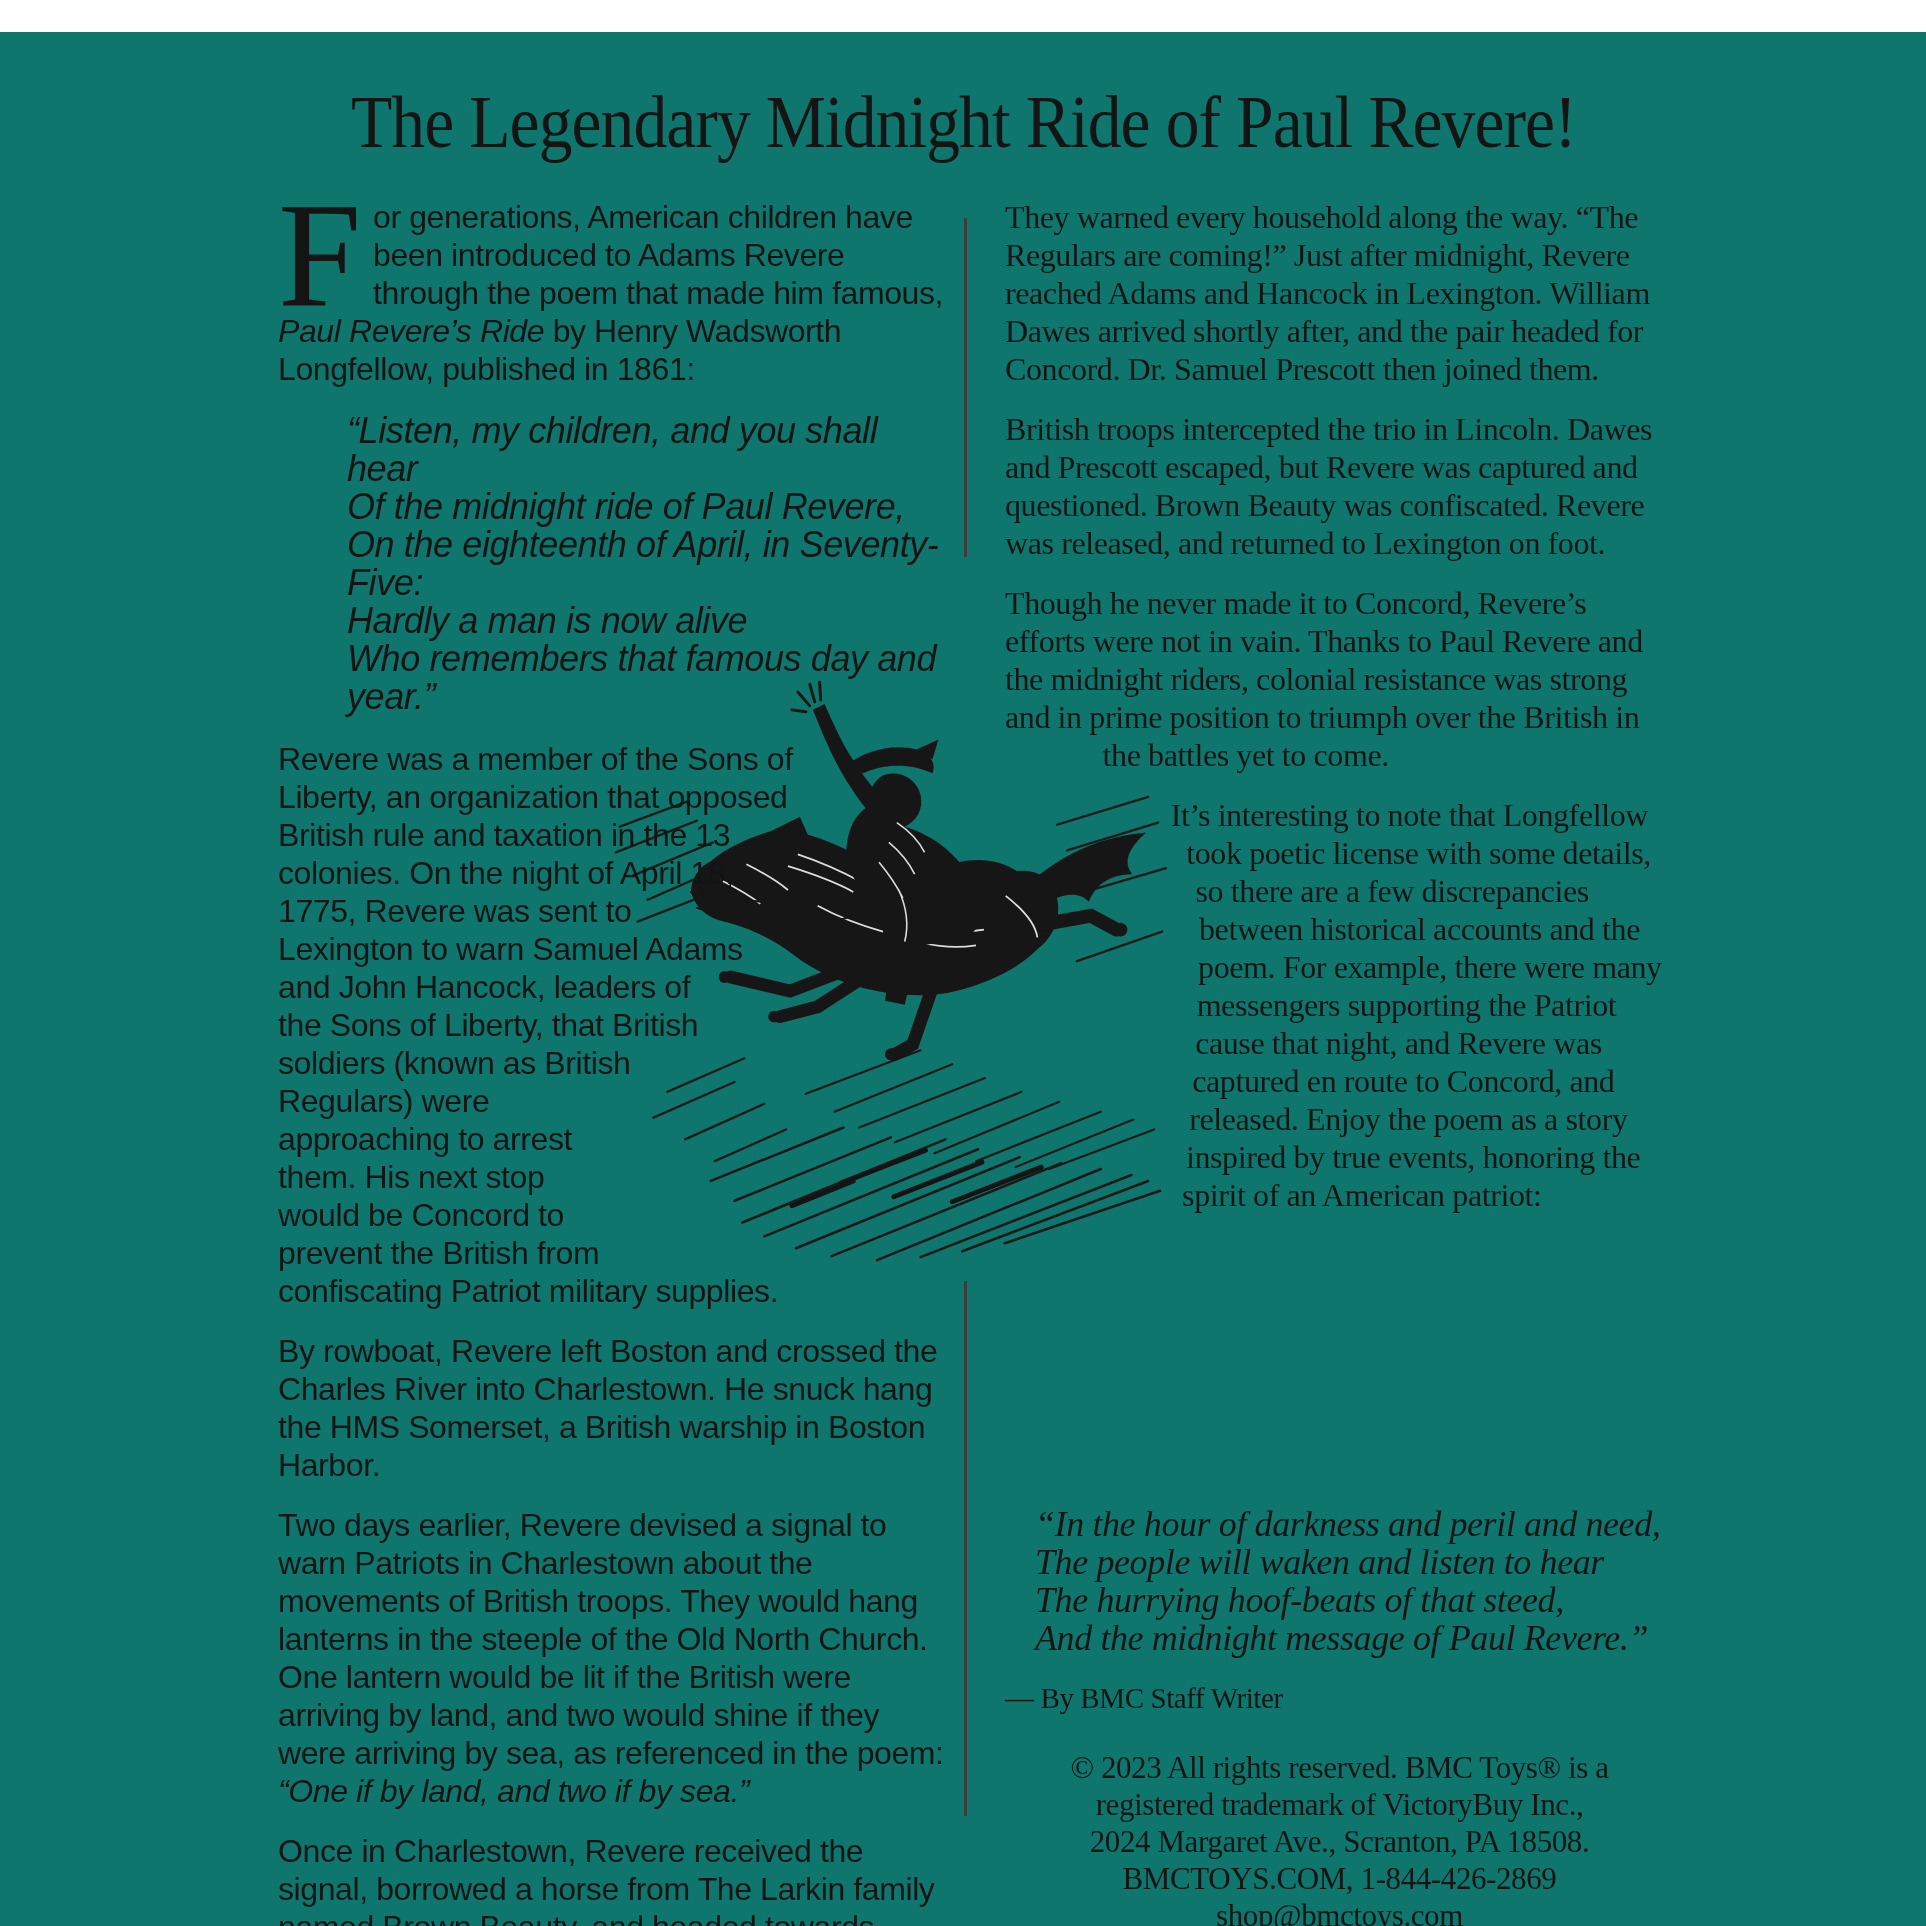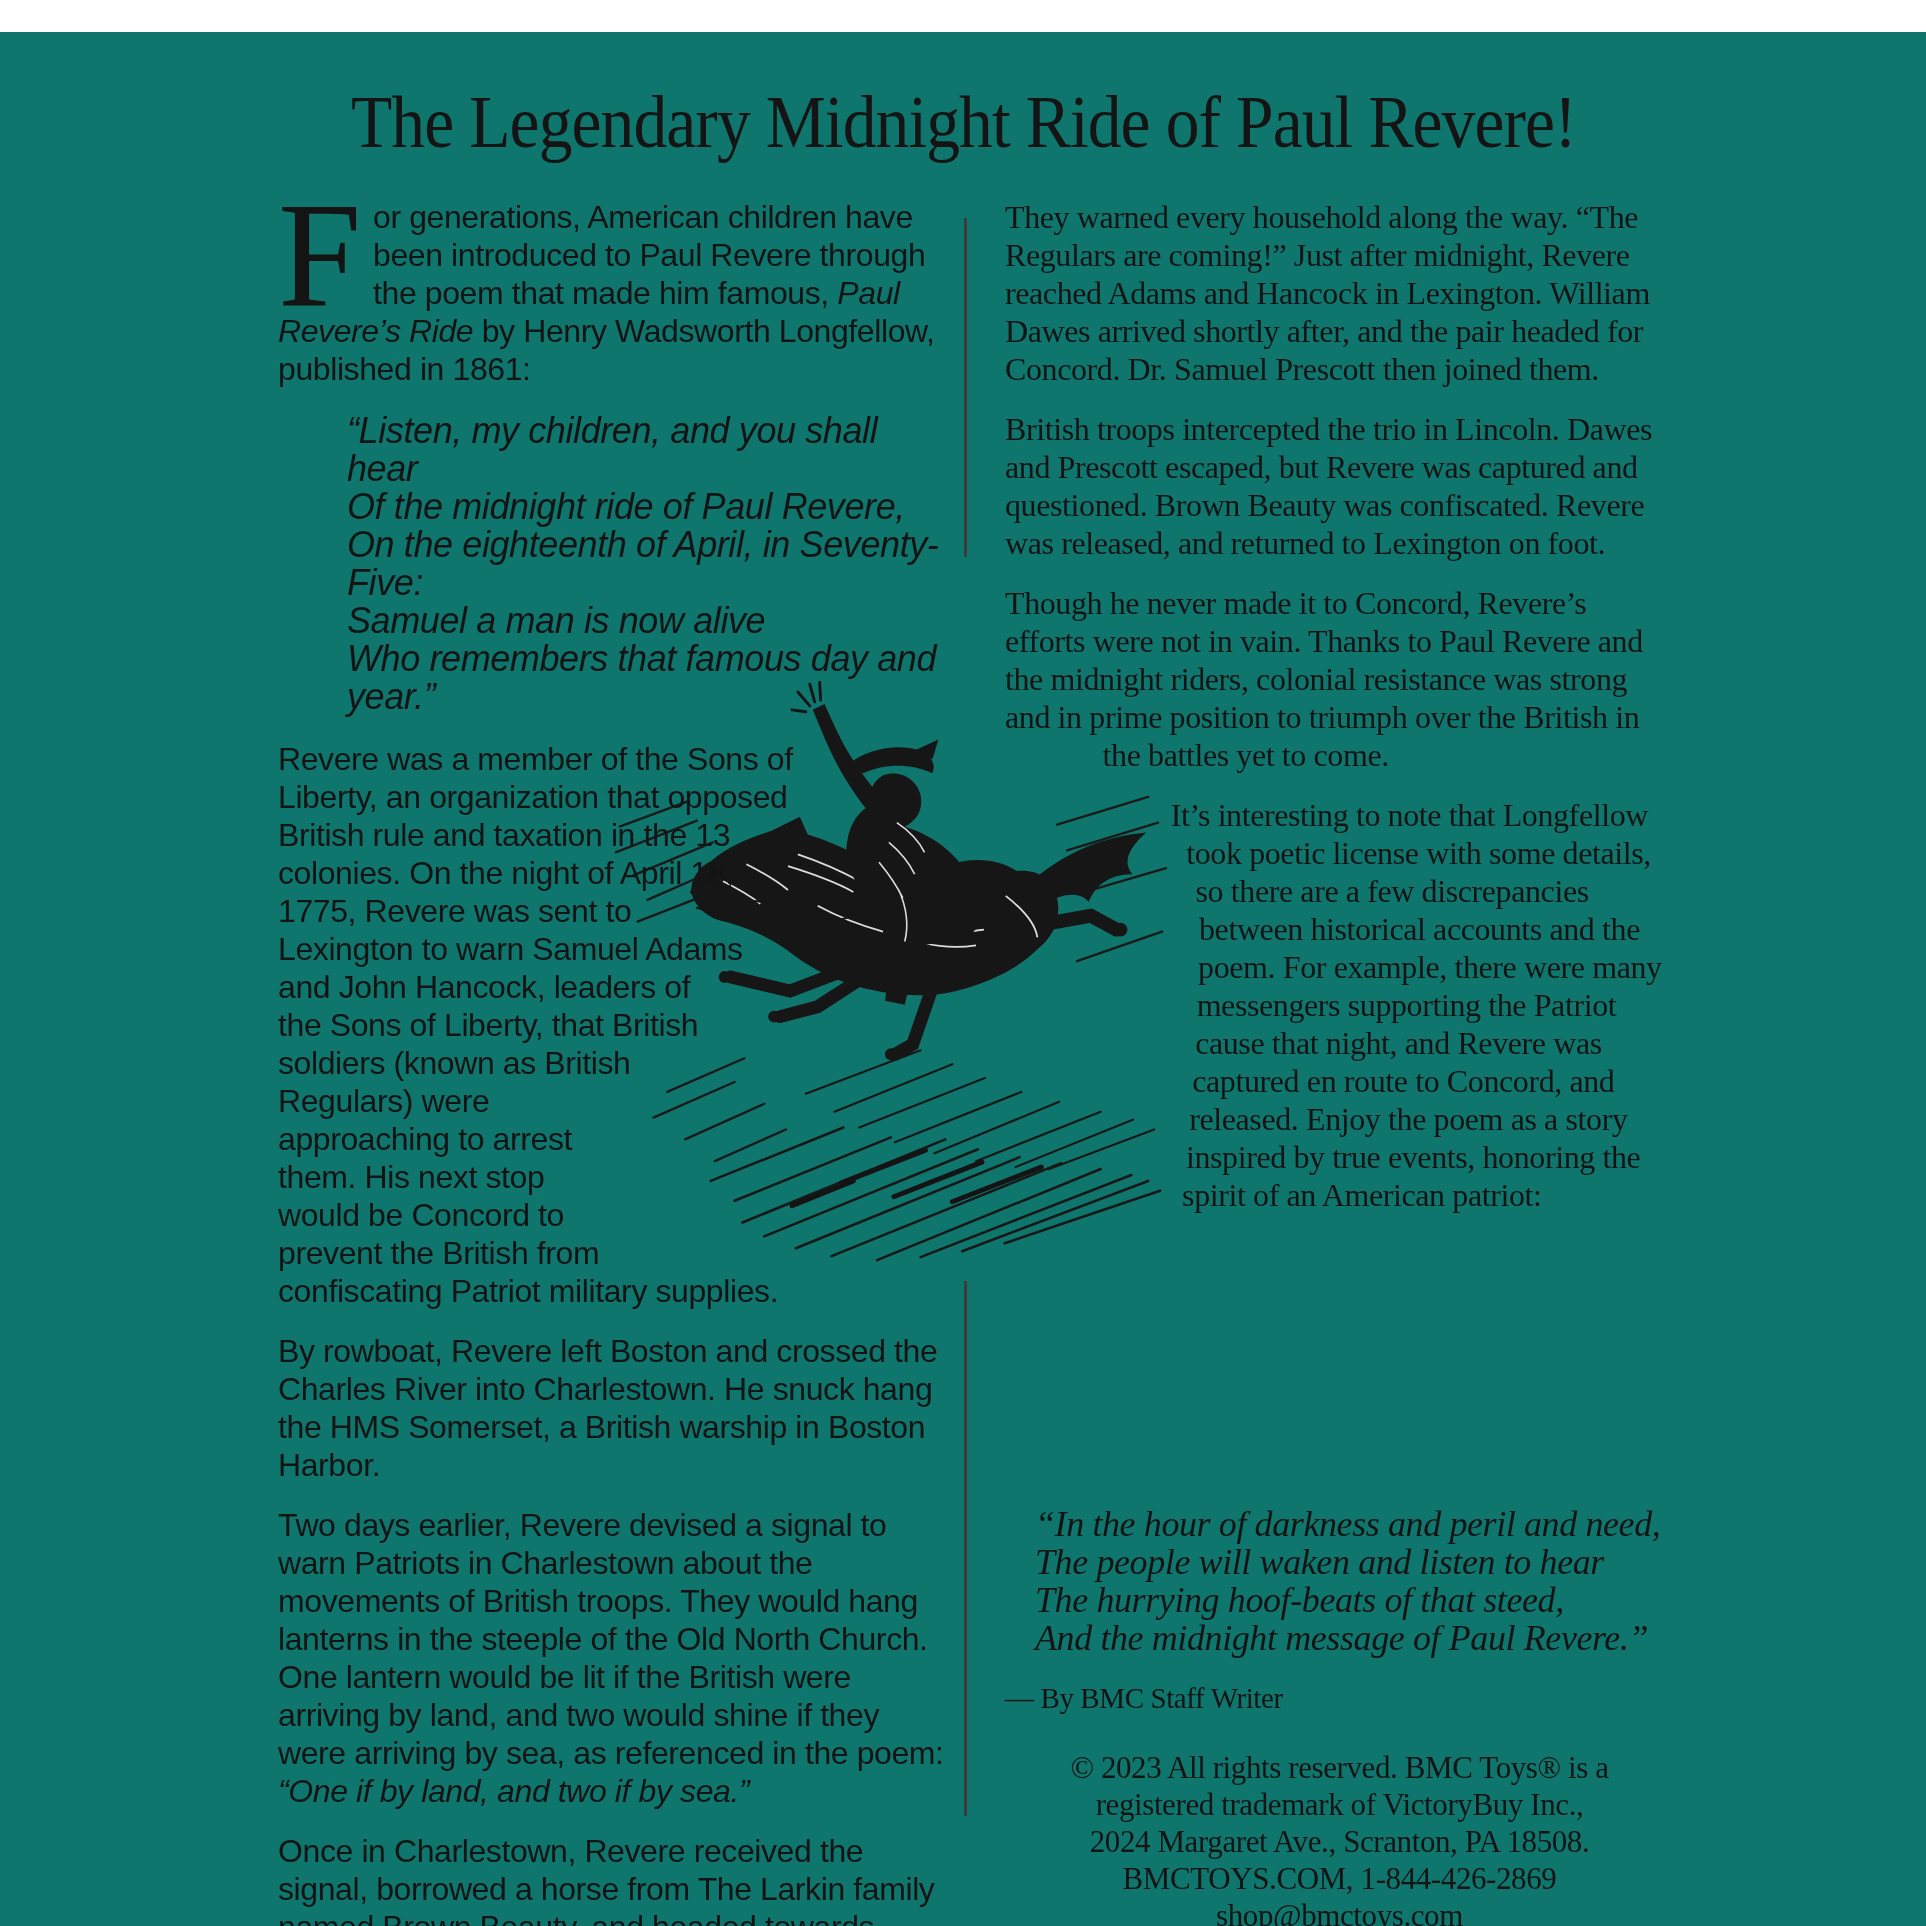--- a/index.html
+++ b/index.html
@@ -95,27 +95,27 @@
       <path d="M298 178 C310 188 318 198 324 210 M288 198 C298 210 306 222 312 234 M306 158 C318 166 328 176 334 188 M308 226 C316 244 318 262 314 278"></path>
     </g>
     <g stroke="#161616" stroke-width="2.2" fill="none" stroke-linecap="round">
       <path d="M102 230 C154 236 206 246 264 236 M104 244 C162 262 214 270 268 250 M106 220 L120 242 M98 228 L112 246"></path>
     </g>
   </svg>
 
   <div class="col col-left">
     <div class="spacer-r"></div>
 
-    <p><span class="dropcap">F</span><span>or generations, American children have been introduced to Paul Revere through the poem that made him famous, </span><i>Paul Revere’s Ride</i><span> by Henry Wadsworth Longfellow, published in 1861:</span></p>
+    <p><span class="dropcap">F</span><span>or generations, American children have been introduced to Adams Revere through the poem that made him famous, </span><i>Paul Revere’s Ride</i><span> by Henry Wadsworth Longfellow, published in 1861:</span></p>
 
     <div class="poem">
       <span>“Listen, my children, and you shall hear</span><br>
       <span>Of the midnight ride of Paul Revere,</span><br>
       <span>On the eighteenth of April, in Seventy-Five:</span><br>
-      <span>Samuel a man is now alive</span><br>
+      <span>Hardly a man is now alive</span><br>
       <span>Who remembers that famous day and year.”</span>
     </div>
 
     <p>Revere was a member of the Sons of Liberty, an organization that opposed British rule and taxation in the 13 colonies. On the night of April 18, 1775, Revere was sent to Lexington to warn Samuel Adams and John Hancock, leaders of the Sons of Liberty, that British soldiers (known as British Regulars) were approaching to arrest them. His next stop would be Concord to prevent the British from confiscating Patriot military supplies.</p>
 
     <p class="clear-r">By rowboat, Revere left Boston and crossed the Charles River into Charlestown. He snuck hang the HMS Somerset, a British warship in Boston Harbor.</p>
 
     <p><span>Two days earlier, Revere devised a signal to warn Patriots in Charlestown about the movements of British troops. They would hang lanterns in the steeple of the Old North Church. One lantern would be lit if the British were arriving by land, and two would shine if they were arriving by sea, as referenced in the poem: </span><i>“One if by land, and two if by sea.”</i></p>
 
     <p>Once in Charlestown, Revere received the signal, borrowed a horse from The Larkin family named Brown Beauty, and headed towards Lexington.</p>

